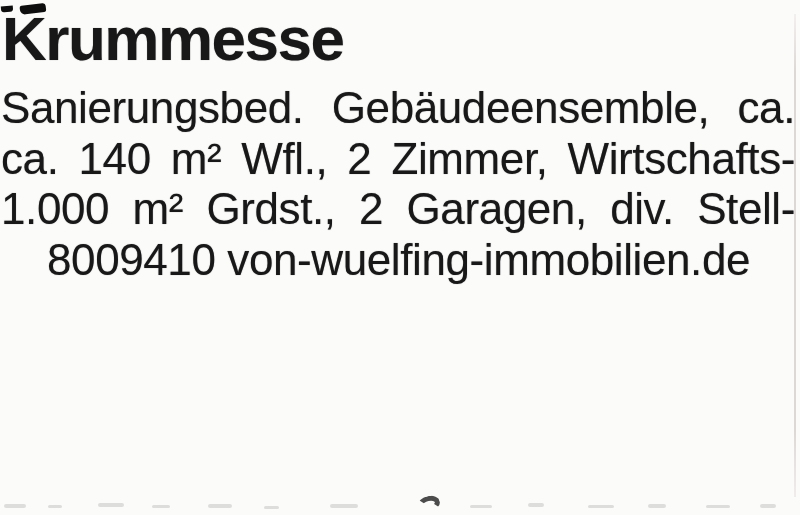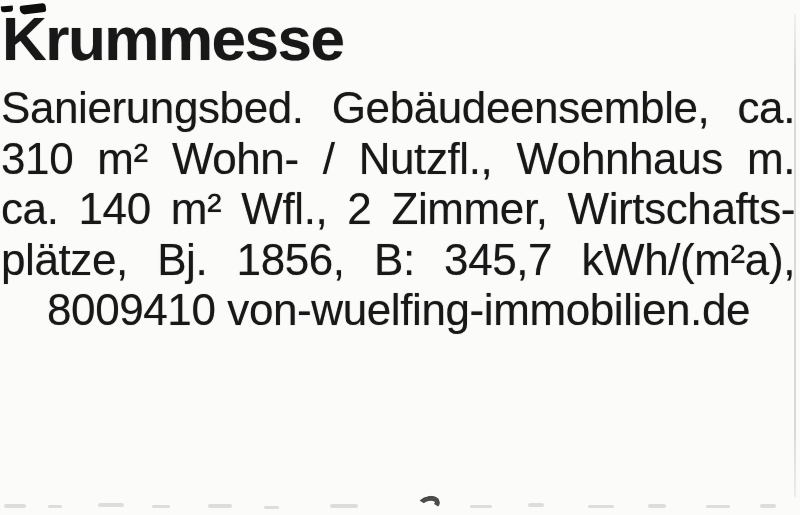--- a/index.html
+++ b/index.html
@@ -78,23 +78,22 @@
 
   <span class="blob b1"></span>
   <span class="blob b2"></span>
 
   <div class="col-rule"></div>
 
   <h1 class="title">Krummesse</h1>
 
   <div class="body">
     <div class="line just">Sanierungsbed. Gebäudeensemble, ca.</div>
-    <div class="line just">310 m² Wohn- / Nutzfl., Wohnhaus m.</div>
     <div class="line just">ca. 140 m² Wfl., 2 Zimmer, Wirtschafts-</div>
-    <div class="line just">plätze, Bj. 1856, B: 345,7 kWh/(m²a),</div>
+    <div class="line just">1.000 m² Grdst., 2 Garagen, div. Stell-</div>
     <div class="line last">8009410 von-wuelfing-immobilien.de</div>
   </div>
 
   <div class="artifact-bottom">
     <span class="curve"></span>
     <span class="sp" style="left:4px;top:10px;width:22px;height:4px;"></span>
     <span class="sp" style="left:48px;top:11px;width:14px;height:3px;"></span>
     <span class="sp" style="left:98px;top:9px;width:26px;height:4px;"></span>
     <span class="sp" style="left:152px;top:11px;width:18px;height:3px;"></span>
     <span class="sp" style="left:208px;top:10px;width:24px;height:4px;"></span>

